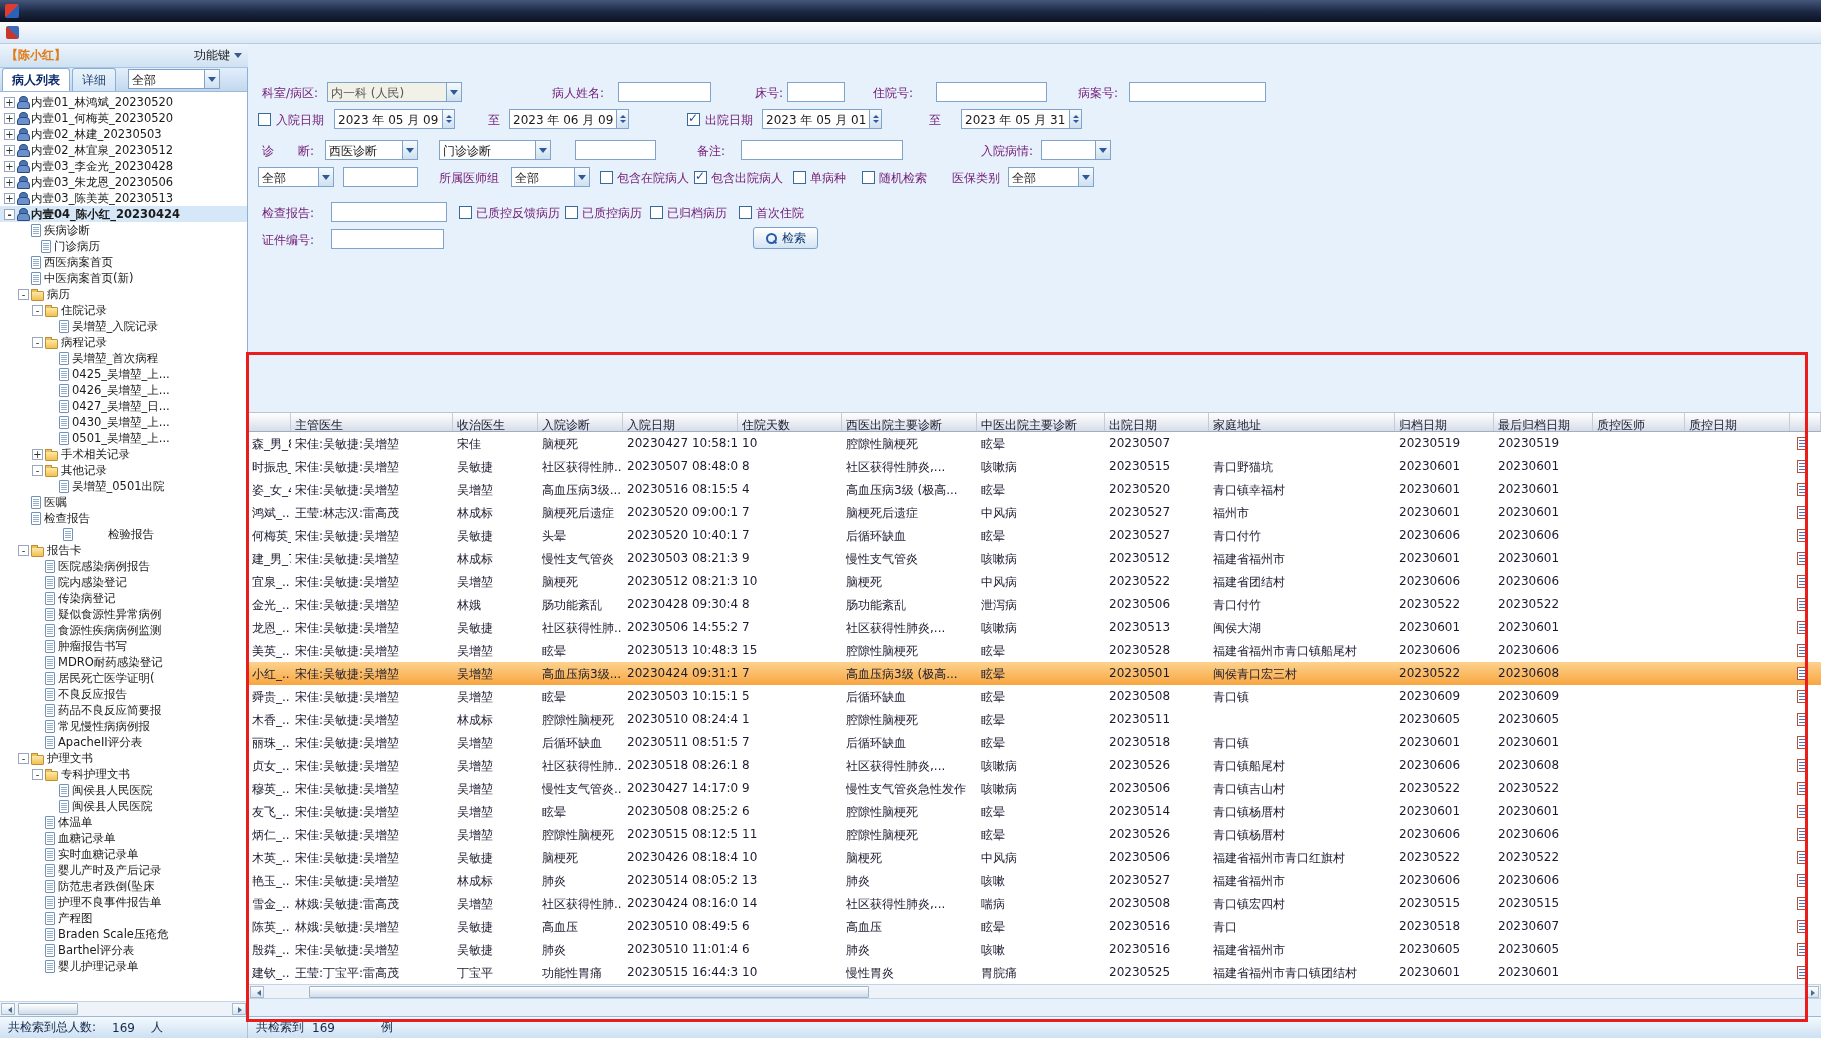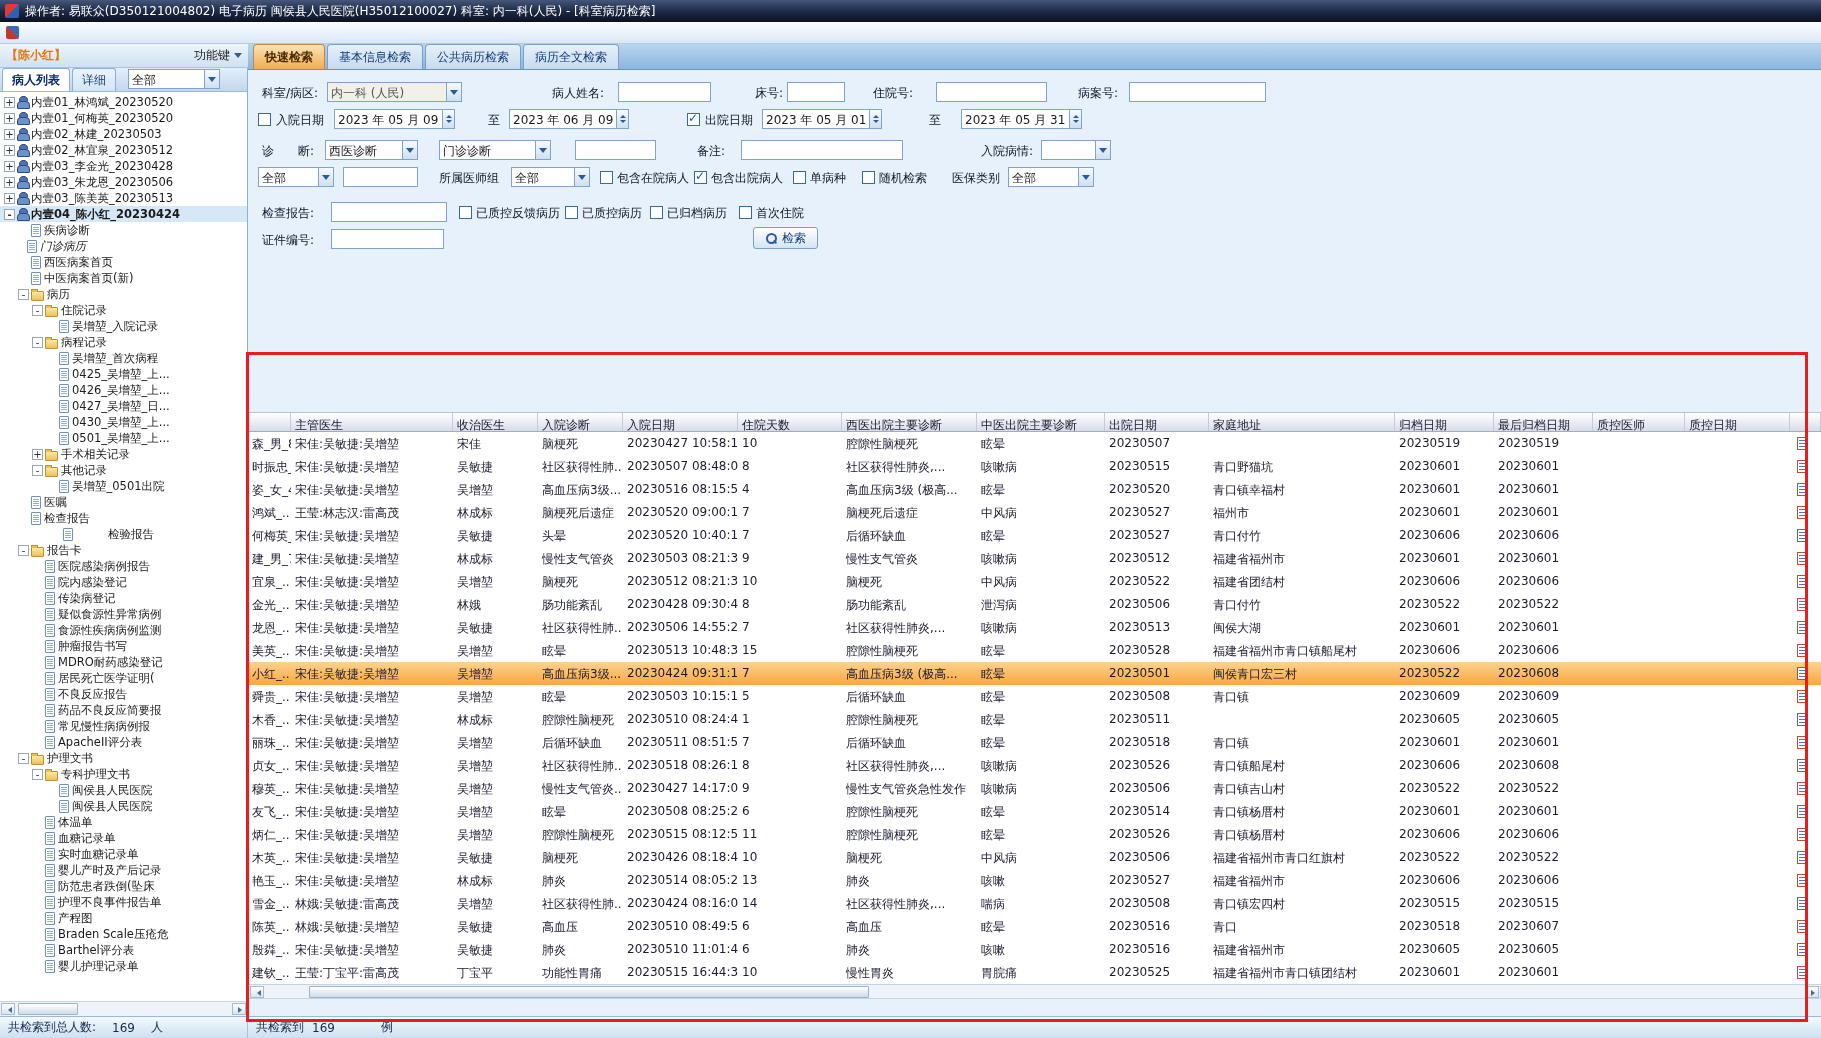--- a/index.html
+++ b/index.html
@@ -50,21 +50,21 @@
   .sc-thumb{position:absolute;top:1px;height:12px;background:linear-gradient(#ffffff,#cfdcEB);background:linear-gradient(#ffffff,#cfdceb);border:1px solid #a0b4c8;border-radius:1px}
 
   
   .main{position:absolute;left:248px;top:44px;width:1573px;height:972px;background:#e7f1fb;overflow:hidden}
   .main-tabs{position:absolute;left:0;top:0;width:100%;height:26px;background:linear-gradient(#b9d5ef,#8cb5e1);border-bottom:1px solid #6a93c0;display:flex;align-items:flex-end;padding:3px 0 0 5px}
   .main-tab{padding:4px 11px 3px;margin-right:2px;border:1px solid #7aa0c8;border-bottom:none;border-radius:4px 4px 0 0;background:linear-gradient(#e6f0fa,#c6dbf0);color:#123c74;white-space:nowrap}
   .main-tab.active{background:linear-gradient(#fbe3b4,#f0ad52);border-color:#c08a38;color:#4a2800;font-weight:bold}
 
   
   .search-form{position:absolute;left:0;top:26px;width:100%;height:310px}
-  .lbl{position:absolute;font-size:12px;color:#0f172a;white-space:nowrap}
+  .lbl{position:absolute;font-size:12px;color:#701a75;white-space:nowrap}
   .inp,.combo{position:absolute;height:20px;background:#fff;border:1px solid #7fa3cb}
   .combo.disabled{background:#f1f1e8}
   .combo.disabled .combo-val{color:#555}
   .combo-val,.date-val{position:absolute;left:3px;top:2px;right:15px;overflow:hidden;white-space:nowrap;font-size:12px;color:#1a1a1a}
   .arrow-btn{position:absolute;right:0;top:0;bottom:0;width:15px;background:linear-gradient(#f6fafd,#cfe0f1);border-left:1px solid #7fa3cb}
   .arrow-btn::after{content:"";position:absolute;left:3px;top:7px;border:4px solid transparent;border-top:5px solid #2a5a9a}
   .spin{position:absolute;right:0;top:0;bottom:0;width:12px;background:linear-gradient(#f6fafd,#cfe0f1);border-left:1px solid #7fa3cb;display:flex;flex-direction:column;align-items:center;justify-content:center;gap:2px}
   .spin i{display:block;width:0;height:0;border-left:3px solid transparent;border-right:3px solid transparent}
   .spin .up{border-bottom:3px solid #2a5a9a}
   .spin .dn{border-top:3px solid #2a5a9a}
@@ -102,21 +102,20 @@
   .sb-main .unit{margin-left:46px}
 
   
   .red-rect{position:absolute;left:246px;top:352px;width:1562px;height:670px;border:3px solid #ea1c1c;z-index:99;pointer-events:none}
 </style>
 </head>
 <body>
 
 <div class="titlebar">
   <span class="app-logo"></span>
-  <span>操作者: 易联众(D350121004802) 电子病历  闽侯县人民医院(H35012100027)  科室: 内一科(人民) - [科室病历检索]</span>
 </div>
 
 <div class="menubar">
   <span class="menubar-icon"></span>
 </div>
 
 <div class="left-header">
   <span class="patient-name">【陈小红】</span>
   <span class="funckeys">
     <span>功能键</span>
@@ -174,21 +173,21 @@
       <div class="tree-row selected" style="padding-left: 4px;">
         <span class="exp">-</span>
         <span class="t-icon icon-u"></span>
         <span class="tree-label">内壹04_陈小红_20230424</span>
       </div>
       <div class="tree-row" style="padding-left: 18px;">
         <span class="exp none"></span>
         <span class="t-icon icon-d"></span>
         <span class="tree-label">疾病诊断</span>
       </div>
-      <div class="tree-row" style="padding-left: 14px; font-style: italic;">
+      <div class="tree-row" style="padding-left: 28px;">
         <span class="exp none"></span>
         <span class="t-icon icon-d"></span>
         <span class="tree-label">门诊病历</span>
       </div>
       <div class="tree-row" style="padding-left: 18px;">
         <span class="exp none"></span>
         <span class="t-icon icon-d"></span>
         <span class="tree-label">西医病案首页</span>
       </div>
       <div class="tree-row" style="padding-left: 18px;">
@@ -413,26 +412,20 @@
       </div>
     </div>
   <div class="side-hscroll">
     <span class="sc-btn sc-left"></span>
     <span class="sc-btn sc-right"></span>
     <span class="sc-thumb" style="left:18px;width:60px"></span>
   </div>
 </div>
 
 <div class="main">
-  <div class="main-tabs" id="main-tabs">
-      <span class="main-tab active">快速检索</span>
-      <span class="main-tab">基本信息检索</span>
-      <span class="main-tab">公共病历检索</span>
-      <span class="main-tab">病历全文检索</span>
-    </div>
 
   <div class="search-form">
 
     <span class="lbl" style="left:14px;top:15px">科室/病区:</span>
     <span class="combo disabled" style="left:79px;top:12px;width:135px">
       <span class="combo-val">内一科 (人民)</span>
       <span class="arrow-btn"></span>
     </span>
     <span class="lbl" style="left:304px;top:15px">病人姓名:</span>
     <span class="inp" style="left:370px;top:12px;width:93px"></span>

